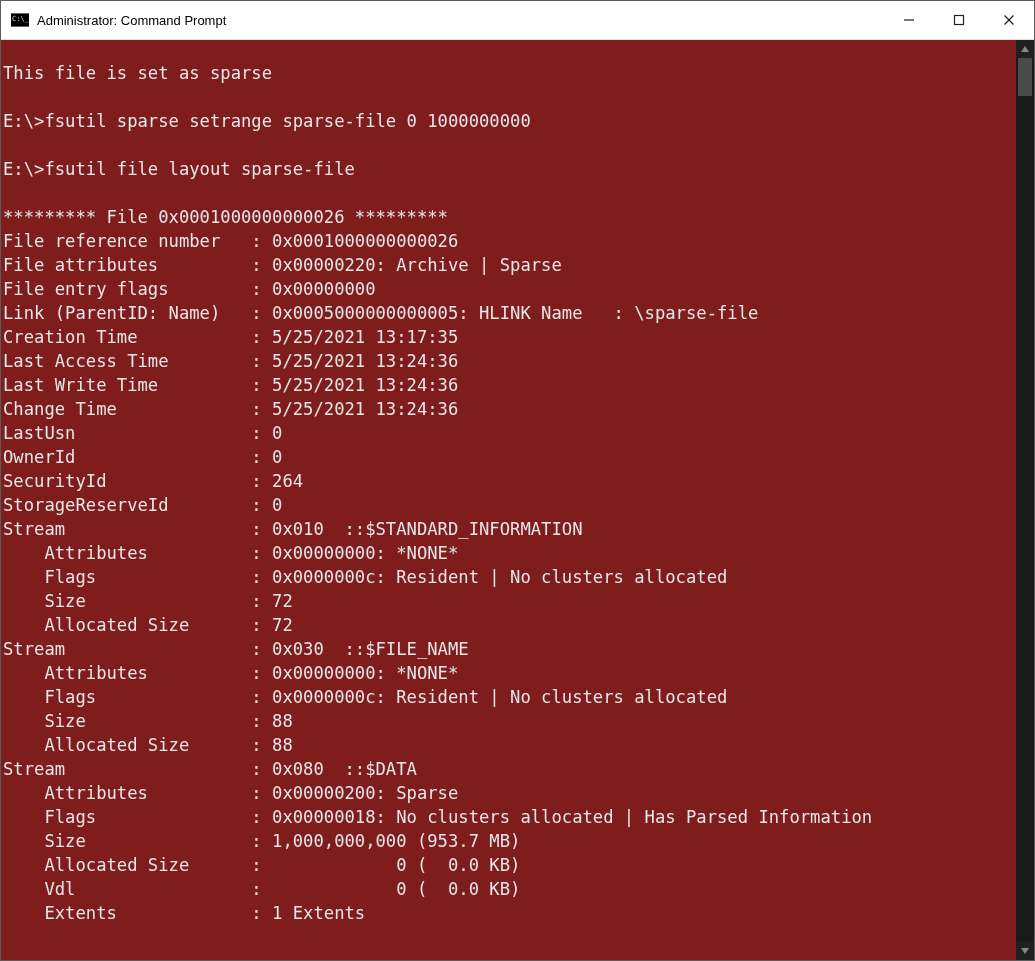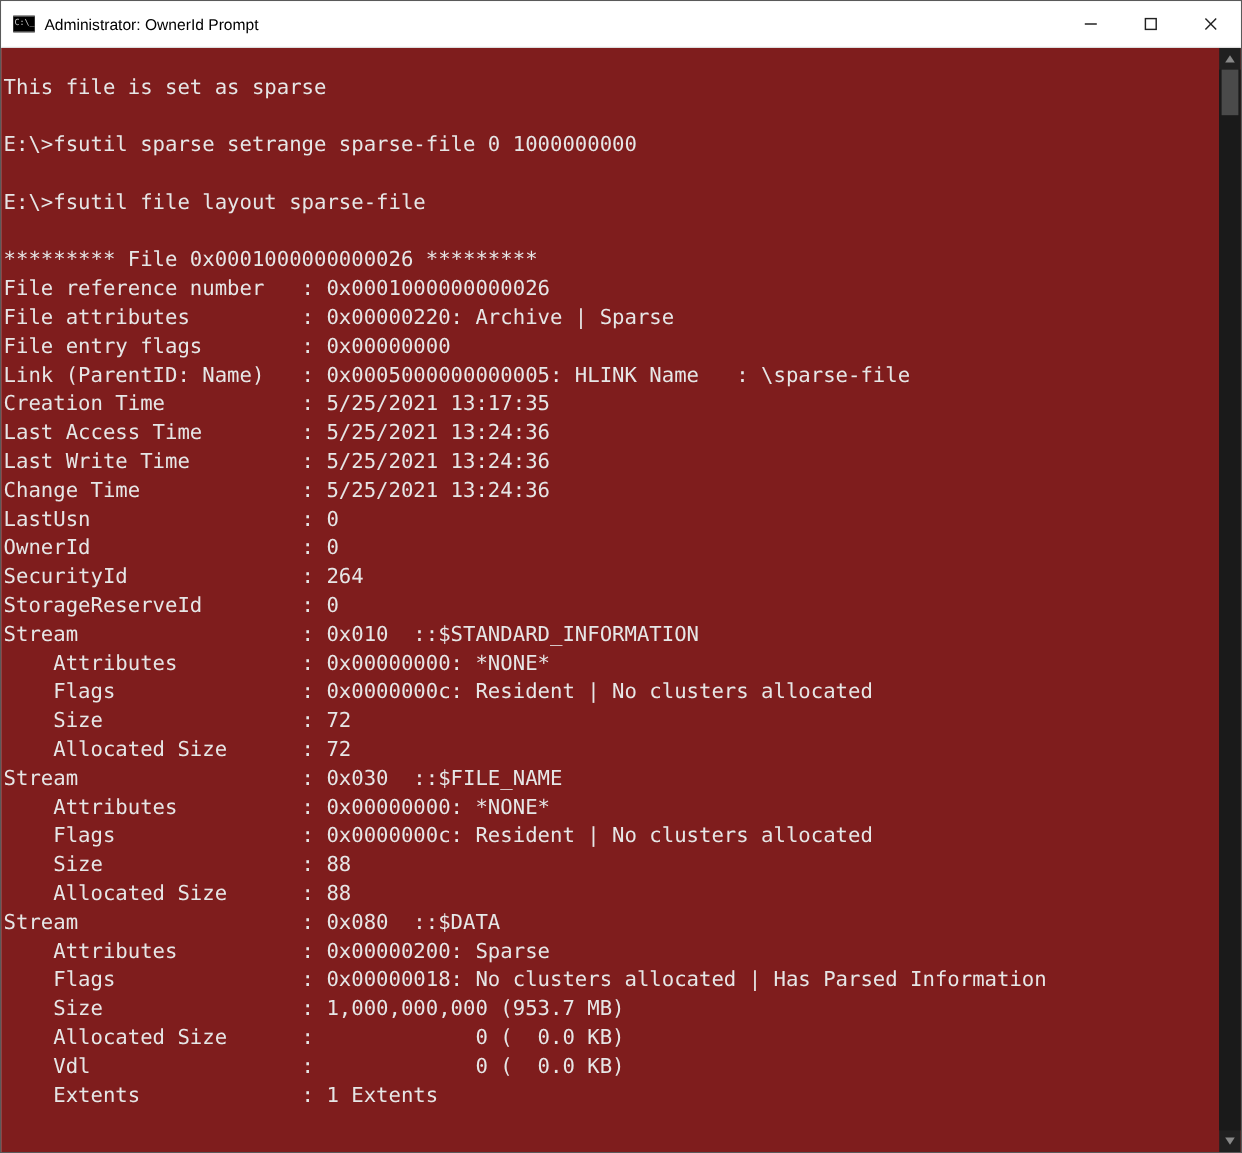--- a/index.html
+++ b/index.html
@@ -104,21 +104,21 @@
     background:#4a4a4a;
   }
 </style>
 </head>
 <body>
 
 <div class="window">
 
   <div class="titlebar">
     <div class="app-icon"></div>
-    <div class="title-text">Administrator: OwnerId Prompt</div>
+    <div class="title-text">Administrator: Command Prompt</div>
     <div class="title-spacer"></div>
 
     <div class="win-btn">
       <svg width="12" height="12" viewBox="0 0 12 12">
         <line x1="1" y1="6" x2="11" y2="6" stroke="#222" stroke-width="1.2"></line>
       </svg>
     </div>
     <div class="win-btn">
       <svg width="12" height="12" viewBox="0 0 12 12">
         <rect x="1.5" y="1.5" width="9" height="9" fill="none" stroke="#222" stroke-width="1.2"></rect>

